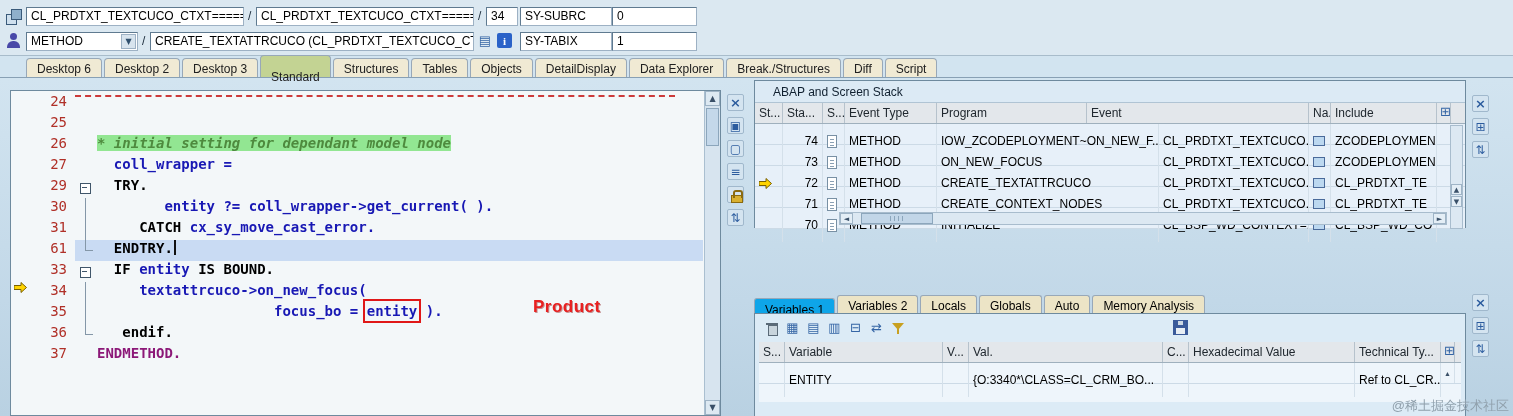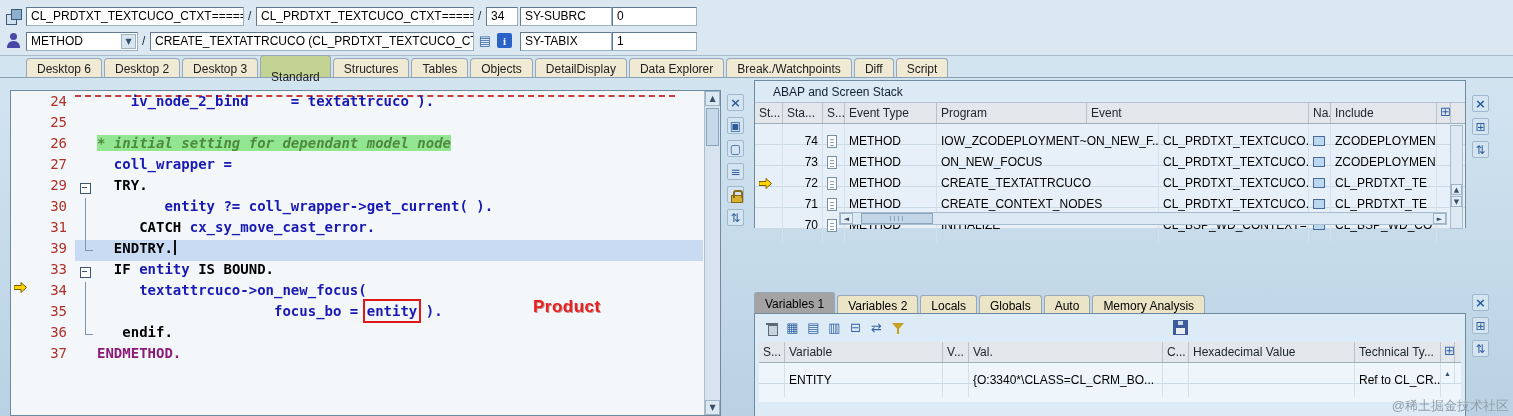--- a/index.html
+++ b/index.html
@@ -100,21 +100,21 @@
   .hscroll{position:absolute;left:84px;right:18px;bottom:2px;height:13px;background:#dce8f2;border:1px solid #a8bccd;display:flex;align-items:center}
   .hs-btn{width:13px;height:11px;font-size:7px;color:#3a5068;background:#e4eef6;border:1px solid #9fb4c6;
           display:flex;align-items:center;justify-content:center;font-family:"DejaVu Sans",sans-serif}
   .hs-thumb{width:72px;height:11px;margin-left:8px;background:#c2d6e8;border:1px solid #8ca6bc;
             background-image:repeating-linear-gradient(90deg,#8ca6bc 0 1px,transparent 1px 4px);background-size:14px 5px;background-position:28px center;background-repeat:no-repeat}
   .hs-right{margin-left:auto}
 
   
   #vars-tabs{position:absolute;left:754px;top:292px;height:22px;display:flex;gap:2px;align-items:flex-end}
   .vtab{background:#ece4c6;border:1px solid #98a8b8;border-bottom:none;border-radius:3px 3px 0 0;padding:3px 10px 4px;height:19px;white-space:nowrap}
-  .vtab.active{background:#a3a3a3;height:22px;padding-top:4px}
+  .vtab.active{background:#0ea5e9;height:16px;padding-top:4px}
   #vars-panel{left:754px;top:313px;width:712px;height:103px;background:#dcebf6;border-bottom:none}
   .vtoolbar{position:absolute;left:8px;top:5px;display:flex;gap:4px;align-items:center}
   .tool-icon{width:17px;height:17px;position:relative;display:flex;align-items:center;justify-content:center;
              font-family:"DejaVu Sans",sans-serif;font-size:13px;color:#3565a5;cursor:default}
   .ic-delete-icon::before{content:"";position:absolute;left:5px;top:6px;width:8px;height:9px;background:#c8d4dc;border:1px solid #5a6a78}
   .ic-delete-icon::after{content:"";position:absolute;left:3px;top:4px;width:12px;height:2px;background:#5a6a78}
   .ic-table-create-icon::before{content:"▦"}
   .ic-table-display-icon::before{content:"▤"}
   .ic-table-append-icon::before{content:"▥"}
   .ic-table-columns-icon::before{content:"⊟"}
@@ -160,32 +160,31 @@
 <div class="tabstrip" id="desktop-tabs">
     <div class="tab">Desktop 6</div>
     <div class="tab">Desktop 2</div>
     <div class="tab">Desktop 3</div>
     <div class="tab active">Standard</div>
     <div class="tab">Structures</div>
     <div class="tab">Tables</div>
     <div class="tab">Objects</div>
     <div class="tab">DetailDisplay</div>
     <div class="tab">Data Explorer</div>
-    <div class="tab">Break./Watchpoints</div>
+    <div class="tab">Break./Structures</div>
     <div class="tab">Diff</div>
     <div class="tab">Script</div>
   </div>
 
 <div class="editor">
   <div id="code-lines">
       <div class="cline">
         <span class="lmargin"></span>
         <span class="lnum">24</span>
         <span class="lfold"></span>
-        <span class="lcode"><span class="seg-b">    iv_node_2_bind     = textattrcuco ).</span></span>
       </div>
       <div class="cline">
         <span class="lmargin"></span>
         <span class="lnum">25</span>
         <span class="lfold"></span>
         <span class="lcode"></span>
       </div>
       <div class="cline">
         <span class="lmargin"></span>
         <span class="lnum">26</span>
@@ -211,21 +210,21 @@
         <span class="lcode"><span class="seg-b">        entity ?= coll_wrapper-&gt;get_current( ).</span></span>
       </div>
       <div class="cline">
         <span class="lmargin"></span>
         <span class="lnum">31</span>
         <span class="lfold fold-line"></span>
         <span class="lcode"><span class="seg-k">     CATCH </span><span class="seg-b">cx_sy_move_cast_error.</span></span>
       </div>
       <div class="cline cur">
         <span class="lmargin"></span>
-        <span class="lnum">39</span>
+        <span class="lnum">61</span>
         <span class="lfold fold-corner"></span>
         <span class="lcode"><span class="seg-k">  ENDTRY.</span><span class="caret"></span></span>
       </div>
       <div class="cline">
         <span class="lmargin"></span>
         <span class="lnum">33</span>
         <span class="lfold fold-box"></span>
         <span class="lcode"><span class="seg-k">  IF </span><span class="seg-b">entity </span><span class="seg-k">IS BOUND.</span></span>
       </div>
       <div class="cline">

